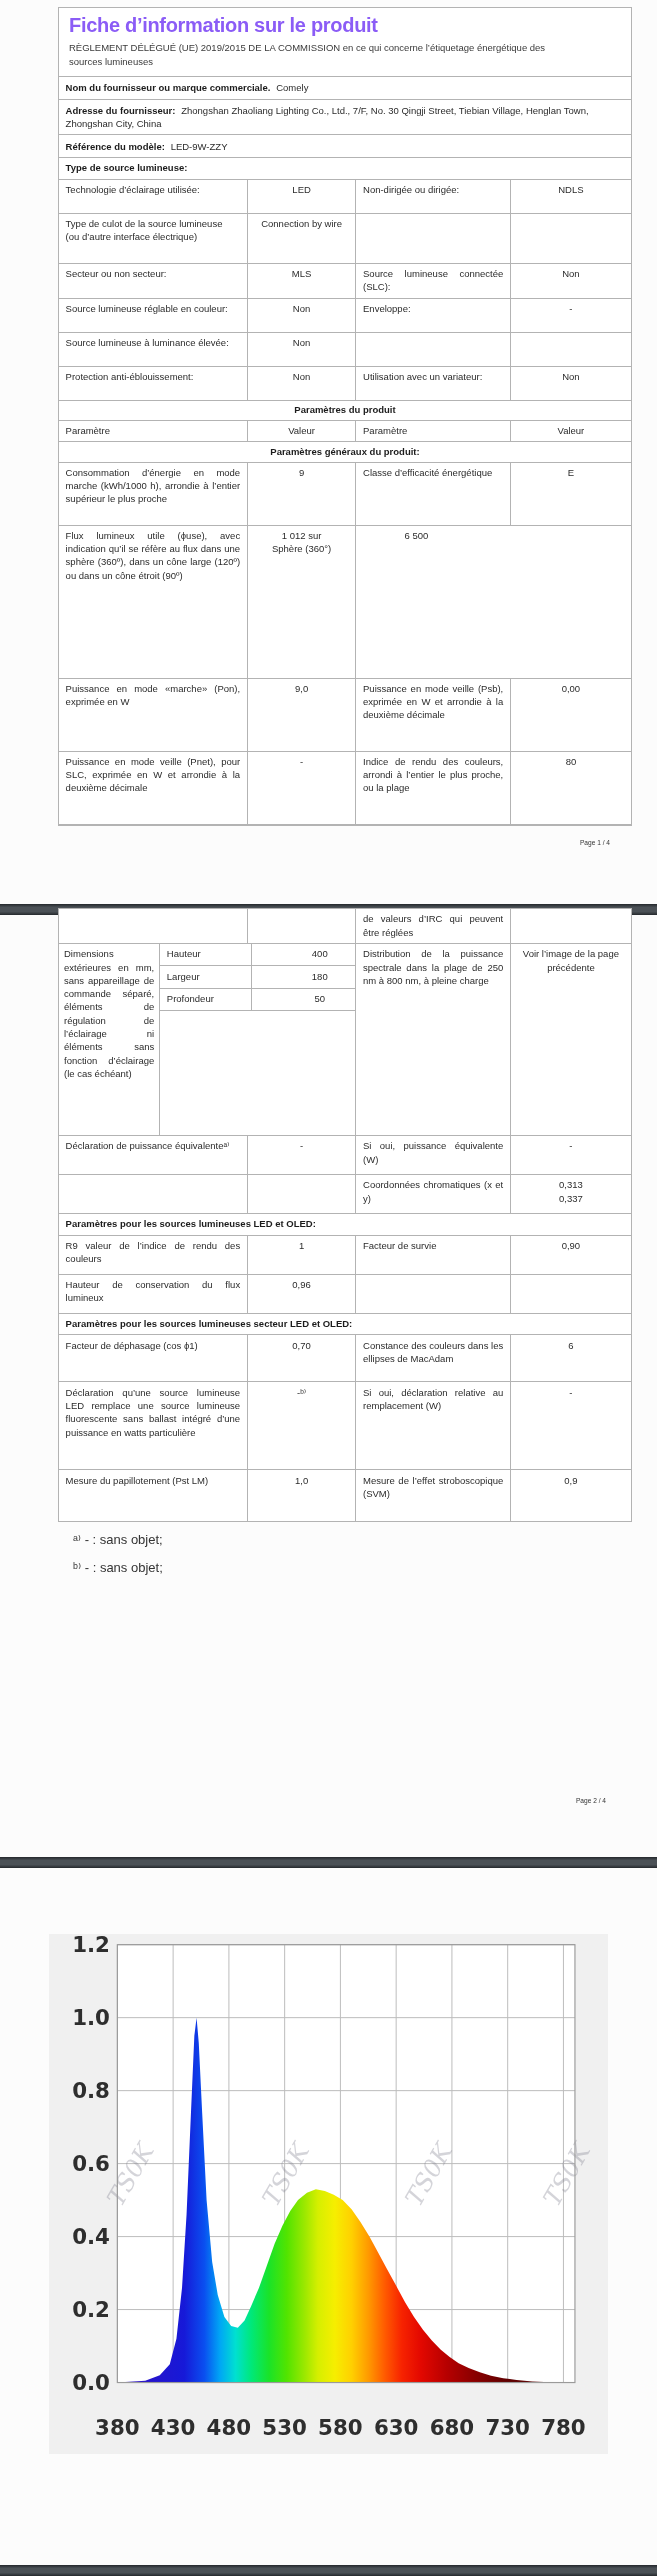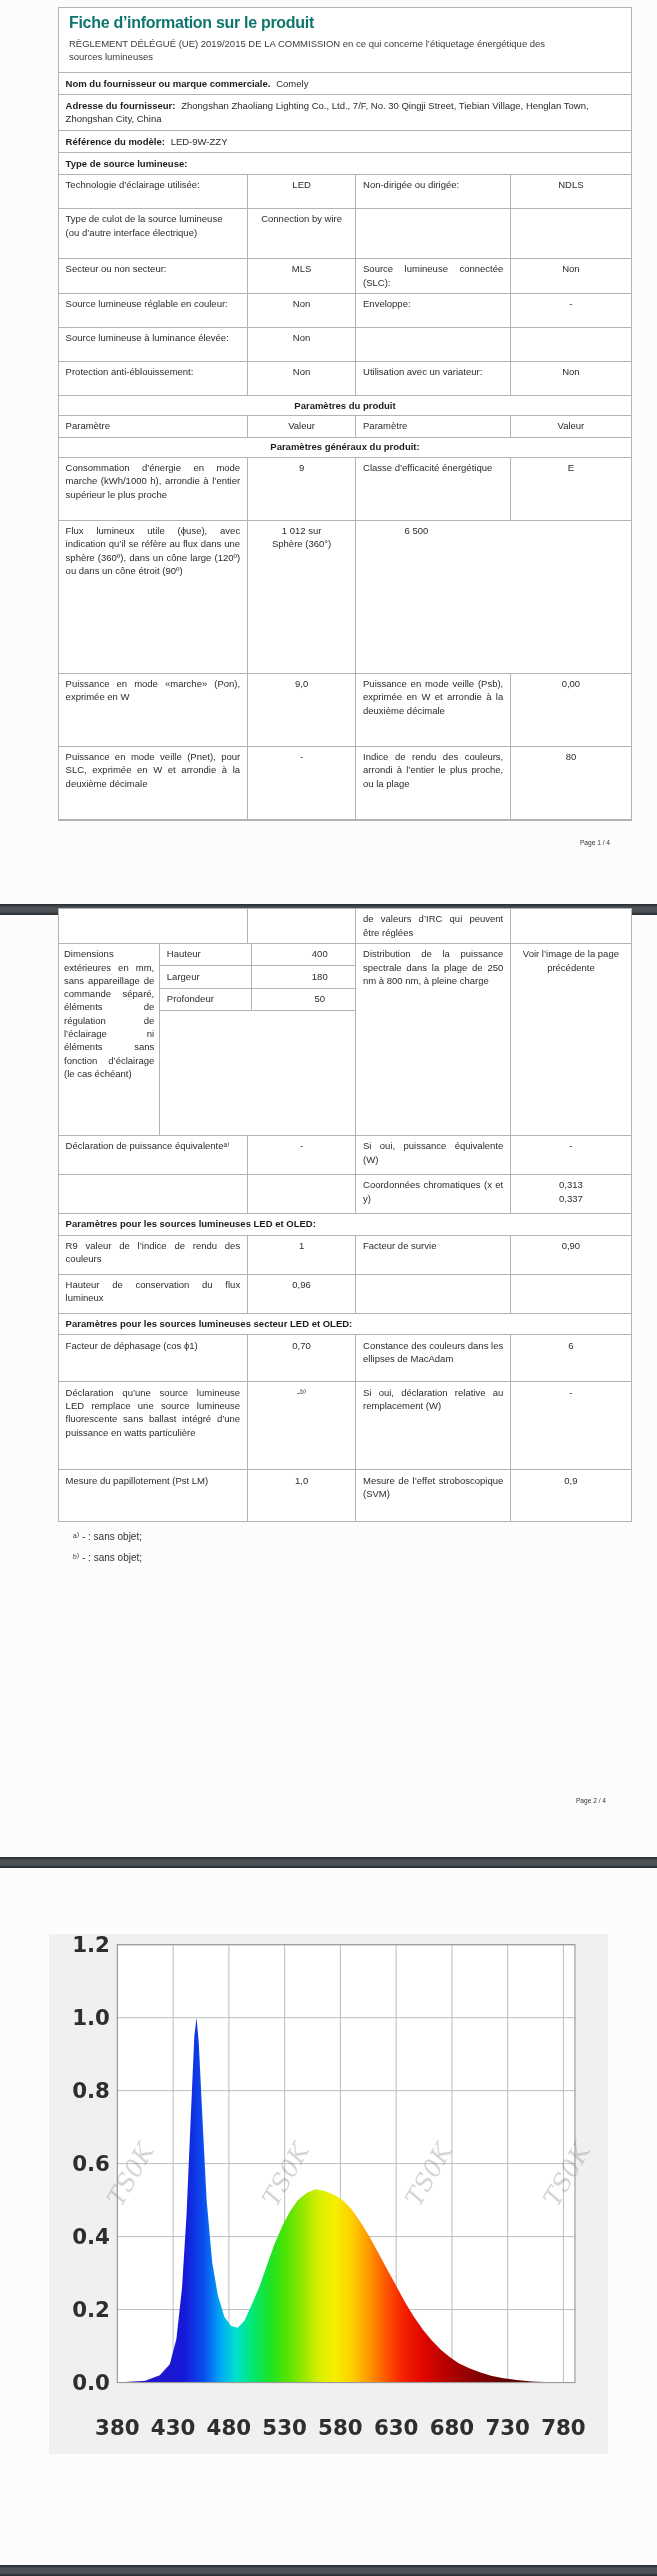--- a/index.html
+++ b/index.html
@@ -15,21 +15,21 @@
   .c0{width:33%;border-right:0.8px solid #b3b3b3;text-align:justify;}
   .c1{width:19%;border-right:0.8px solid #b3b3b3;text-align:center;}
   .c2{width:27%;border-right:0.8px solid #b3b3b3;text-align:justify;}
   .c3{width:21%;text-align:center;}
   .kv{padding:4.1px 6.6px;border-bottom:0.8px solid #b3b3b3;}
   .kv .lbl{font-weight:bold;color:#1c1c1c;}
   .kv .val{margin-left:5.8px;}
   .sec-left{font-weight:bold;color:#1c1c1c;padding:3.3px 6.6px 4.1px;border-bottom:0.8px solid #b3b3b3;}
   .sec-center{font-weight:bold;color:#1c1c1c;text-align:center;padding:2.5px 6.6px 3.3px;border-bottom:0.8px solid #b3b3b3;}
   .title-block{padding:6.6px 10px 7.4px;border-bottom:0.8px solid #b3b3b3;}
-  .title{color:#0f766e;font-size:16px;font-weight:bold;letter-spacing:-0.3px;line-height:1.15;}
+  .title{color:#8b5cf6;font-size:20px;font-weight:bold;letter-spacing:-0.3px;line-height:1.15;}
   .reg{font-size:9.5px;color:#3a3a3a;margin-top:4.1px;line-height:1.45;width:92%;}
   
   #type-rows .trow{min-height:33px;}
   #type-rows > :nth-child(2){min-height:49px;}
   #gen-rows > :nth-child(1){min-height:62px;}
   #gen-rows > :nth-child(2){min-height:152px;}
   #gen-rows > :nth-child(3){min-height:72px;}
   #gen-rows > :nth-child(4){min-height:72px;}
   
   #p2rows > :nth-child(1){min-height:31px;}
@@ -43,21 +43,21 @@
   #p2rows > :nth-child(11){min-height:51px;}
   
   .dims{display:flex;}
   .d-label{width:17.7%;border-right:0.8px solid #b3b3b3;padding:3.3px 5px;box-sizing:border-box;text-align:justify;}
   .d-subs{width:34.3%;border-right:0.8px solid #b3b3b3;display:flex;flex-direction:column;box-sizing:border-box;}
   .d-subrow{display:flex;border-bottom:0.8px solid #b3b3b3;height:21.4px;gap:32px;}
   .d-sublabel{width:56%;border-right:0.8px solid #b3b3b3;padding:3.3px 6.6px;box-sizing:border-box;}
   .d-subvalue{width:44%;text-align:center;padding:3.3px;box-sizing:border-box;}
   .d-param{width:27%;border-right:0.8px solid #b3b3b3;padding:3.3px 6.6px;box-sizing:border-box;text-align:justify;}
   .d-value{width:21%;text-align:center;padding:3.3px 5px;box-sizing:border-box;}
-  .footnotes{padding:4.1px 0 0 15px;font-size:10px;color:#333;line-height:2.1;}
+  .footnotes{padding:4.1px 0 0 15px;font-size:13px;color:#333;line-height:2.1;}
   .pagefoot{position:absolute;font-size:6.6px;color:#333;}
   .pf1{top:839px;right:48px;}
   .pf2{top:1797px;right:52px;}
   .sep{position:absolute;left:0;width:658px;height:10.7px;
        background:linear-gradient(#24282c,#4b5156 30%,#4b5156 70%,#24282c);}
   .sep1{top:904px;} .sep2{top:1857px;} .sep3{top:2565px;}
   .chartbox{position:absolute;left:49px;top:1934px;width:559px;height:520px;background:#f0f0f0;}
   .chartbox svg{display:block;}
 </style>
 </head>

